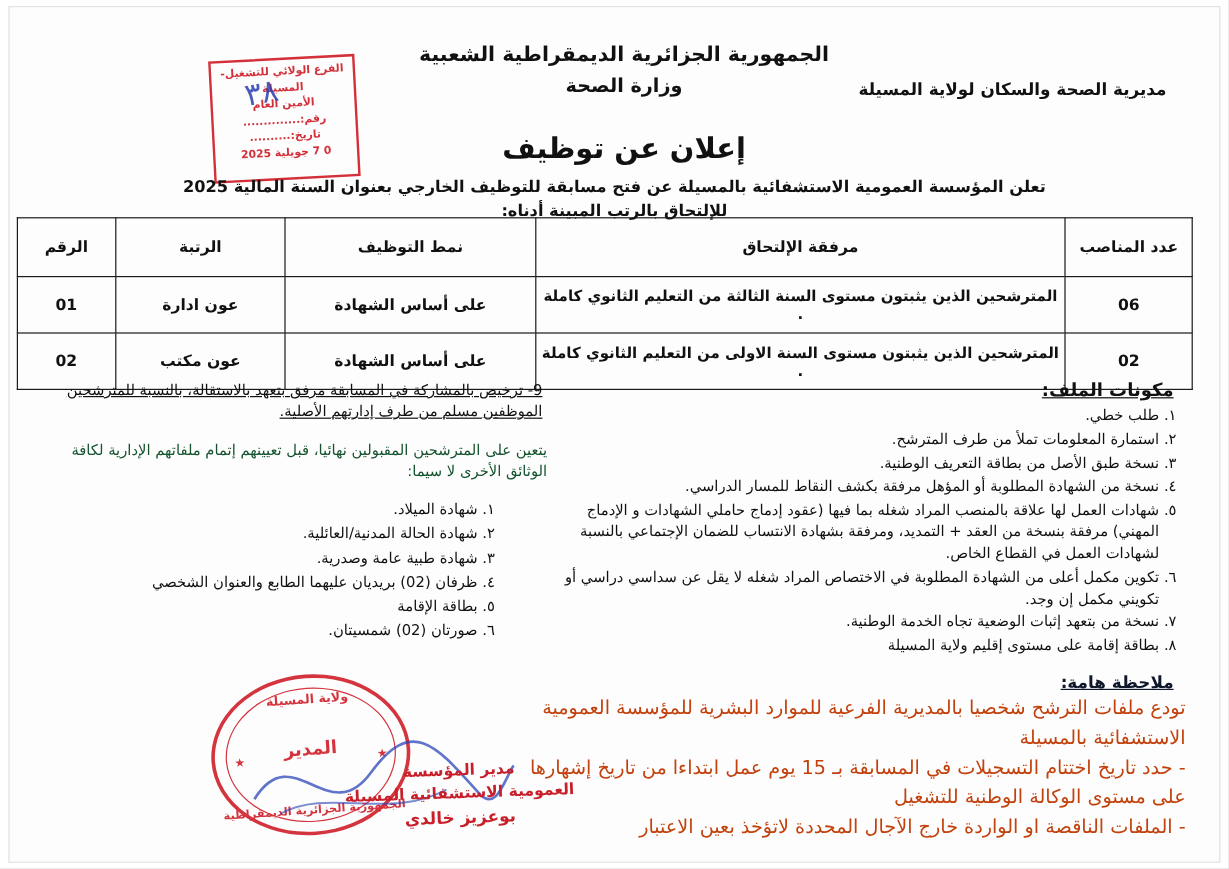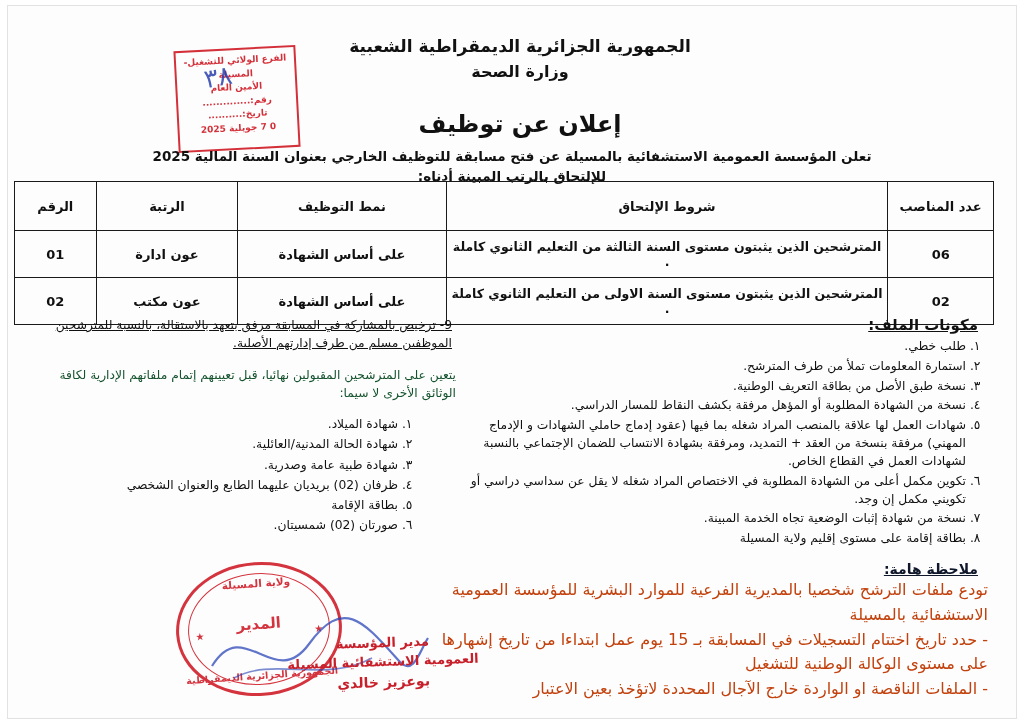--- a/index.html
+++ b/index.html
@@ -278,40 +278,41 @@
 
 <div class="page">
   <div class="sheet">
 
     <div class="hdr-center">
       <div>الجمهورية الجزائرية الديمقراطية الشعبية</div>
       <div class="l2">وزارة الصحة</div>
     </div>
 
     <div class="hdr-right">
+      <div>مديرية الصحة والسكان لولاية المسيلة</div>
     </div>
 
     <div class="stamp-top">
       <span class="line">الفرع الولائي للتشغيل-المسيلة</span>
       <span class="line">الأمين العام</span>
       <span class="line dotted">رقم:..............</span>
       <span class="line dotted">تاريخ:..........</span>
       <span class="line">0 7 جويلية 2025</span>
     </div>
     <div class="stamp-top-scribble">٣٨</div>
 
     <div class="title">إعلان عن توظيف</div>
 
     <div class="intro">تعلن المؤسسة العمومية الاستشفائية بالمسيلة عن فتح مسابقة للتوظيف الخارجي بعنوان السنة المالية 2025 للإلتحاق بالرتب المبينة أدناه:</div>
 
     <table class="jobs">
       <thead>
         <tr>
           <th class="col-posts">عدد المناصب</th>
-          <th class="col-cond">شروط الإلتحاق</th>
+          <th class="col-cond">مرفقة الإلتحاق</th>
           <th class="col-mode">نمط التوظيف</th>
           <th class="col-grade">الرتبة</th>
           <th class="col-num">الرقم</th>
         </tr>
       </thead>
       <tbody>
         <tr>
           <td>06</td>
           <td class="cond">المترشحين الذين يثبتون مستوى السنة الثالثة  من التعليم الثانوي كاملة .</td>
           <td>على أساس الشهادة</td>
@@ -329,21 +330,21 @@
     </table>
 
     <div class="dossier-title">مكونات الملف:</div>
     <ol class="dossier">
       <li>طلب خطي.</li>
       <li>استمارة المعلومات تملأ من طرف المترشح.</li>
       <li>نسخة طبق الأصل من بطاقة التعريف الوطنية.</li>
       <li>نسخة من الشهادة المطلوبة أو المؤهل مرفقة بكشف النقاط للمسار الدراسي.</li>
       <li>شهادات العمل لها علاقة بالمنصب المراد شغله بما فيها (عقود إدماج حاملي الشهادات و الإدماج المهني) مرفقة بنسخة من العقد + التمديد، ومرفقة بشهادة الانتساب للضمان الإجتماعي بالنسبة لشهادات العمل في القطاع الخاص.</li>
       <li>تكوين مكمل أعلى من الشهادة المطلوبة في الاختصاص المراد شغله لا يقل عن سداسي دراسي أو تكويني مكمل إن وجد.</li>
-      <li>نسخة من شهادة إثبات الوضعية تجاه الخدمة المبينة.</li>
+      <li>نسخة من بتعهد إثبات الوضعية تجاه الخدمة الوطنية.</li>
       <li>بطاقة إقامة على مستوى إقليم ولاية المسيلة</li>
     </ol>
 
     <div class="left-9">9-  ترخيص بالمشاركة في المسابقة مرفق بتعهد بالاستقالة، بالنسبة للمترشحين الموظفين مسلم من طرف إدارتهم الأصلية.</div>
 
     <div class="left-bullet">
       <span>يتعين على المترشحين المقبولين نهائيا، قبل تعيينهم إتمام ملفاتهم الإدارية لكافة الوثائق الأخرى لا سيما:</span>
     </div>
 
     <ol class="docs">

